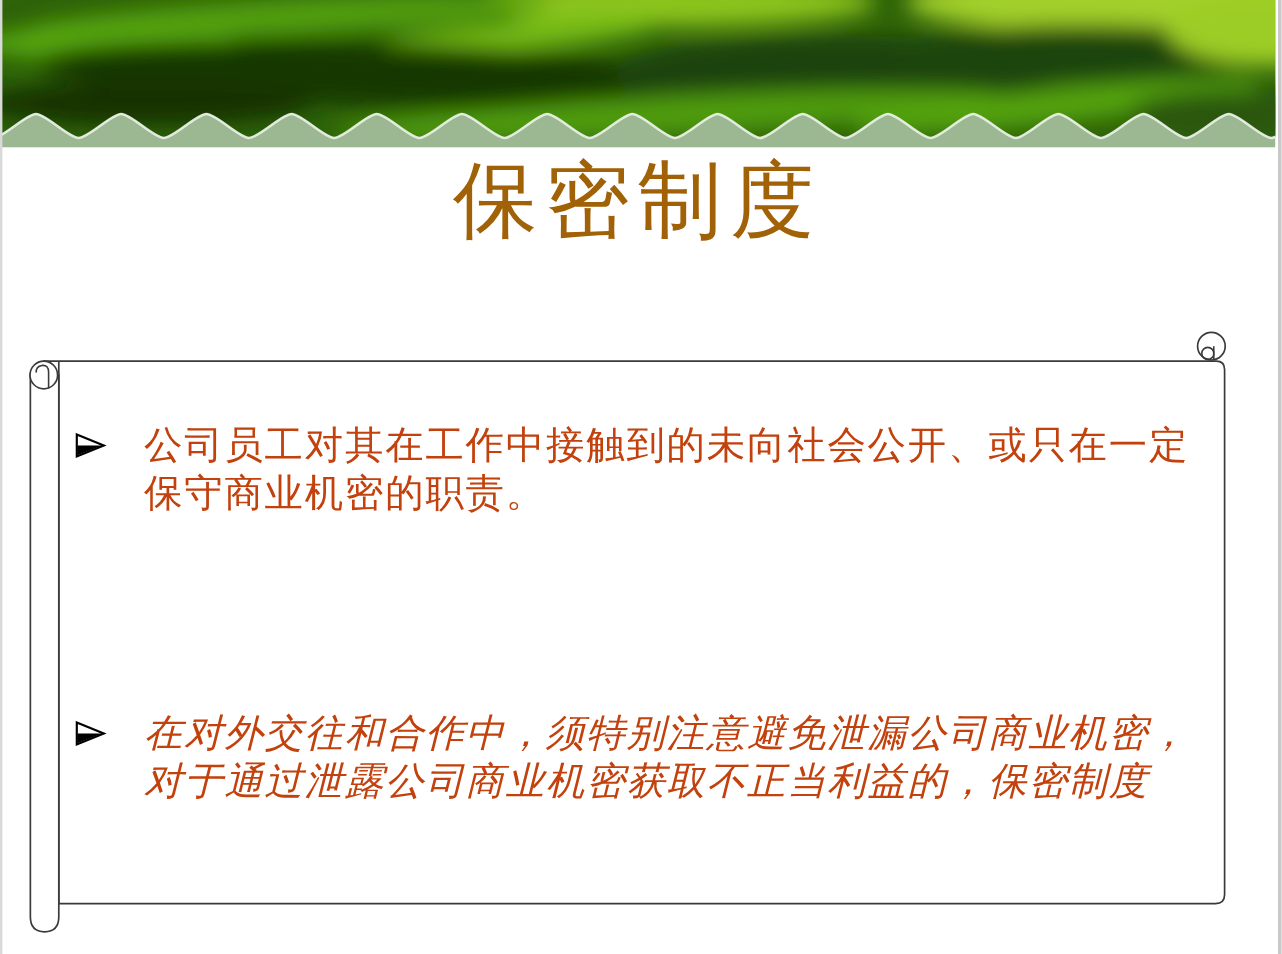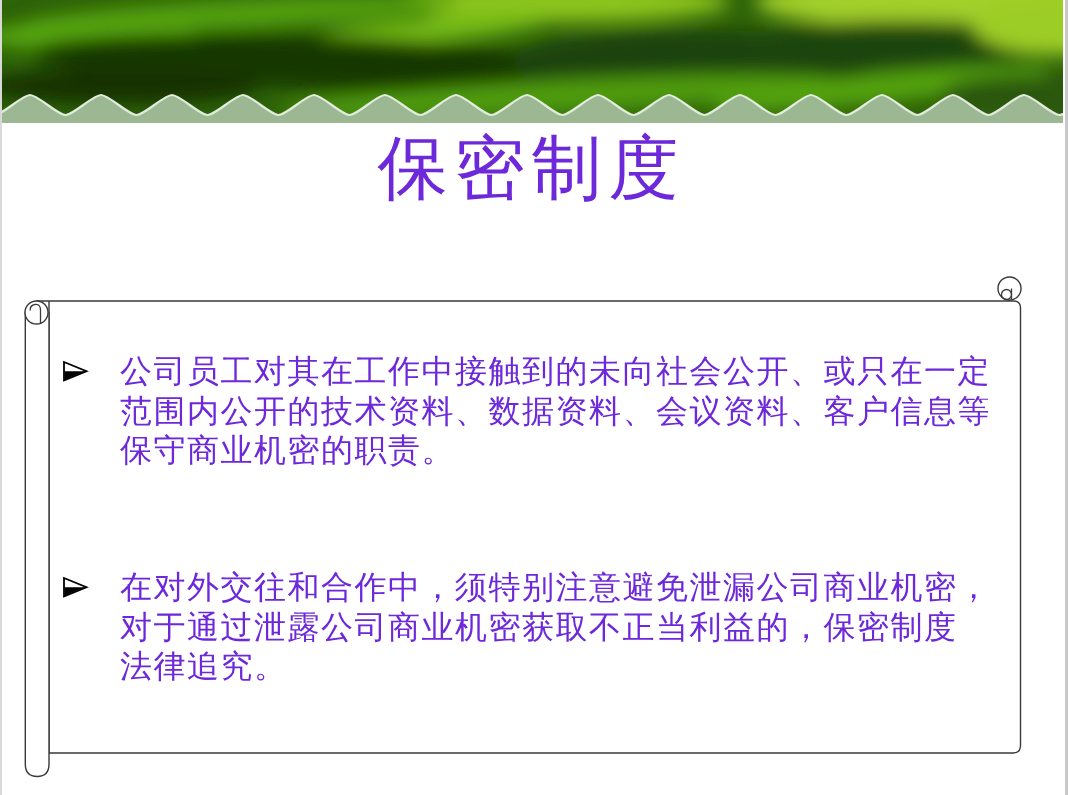--- a/index.html
+++ b/index.html
@@ -14,38 +14,38 @@
   .edge-right-gap{position:absolute;left:1063px;top:0;width:2px;height:795px;background:#ffffff;}
 
   .banner{position:absolute;left:0;top:0;width:1063px;height:123px;}
   .banner svg{display:block;}
 
   .page-title{
     position:absolute;left:0;top:126px;width:1063px;
     text-align:center;
     font-size:70px;line-height:86px;
     letter-spacing:7px;
-    color:#6d28d9;
+    color:#a16207;
     white-space:nowrap;
   }
 
   .scroll-shape{position:absolute;left:0;top:0;width:1068px;height:795px;}
 
   .bullet-item{
     position:absolute;left:62px;width:950px;
     display:flex;align-items:flex-start;
   }
   .bullet-item .marker{flex:0 0 58px;padding-top:8px;}
   .bullet-lines{flex:1;}
   .bullet-lines .bline{
     font-size:32px;line-height:39.6px;letter-spacing:1.5px;
-    color:#6d28d9;white-space:nowrap;
+    color:#c2410c;white-space:nowrap;
   }
   .b1{top:352px;}
-  .b2{top:568px;}
+  .b2{top:592px;font-style:italic;}
 </style>
 </head>
 <body>
 
 <div class="slide">
 
   <div class="banner">
     <svg width="1063" height="123" viewBox="0 0 1063 123">
       <defs>
         <clipPath id="waveClip">
@@ -99,36 +99,34 @@
 
   <div class="bullet-item b1">
     <span class="marker">
       <svg width="27" height="23" viewBox="0 0 27 23">
         <path d="M2,2 L24.5,11.2 L2,20.4 Z" fill="#ffffff" stroke="#000000" stroke-width="1.8" stroke-linejoin="miter"></path>
         <path d="M2.5,11.2 L23,11.2 L2.5,19.4 Z" fill="#000000"></path>
       </svg>
     </span>
     <div class="bullet-lines">
       <div class="bline">公司员工对其在工作中接触到的未向社会公开、或只在一定</div>
-      <div class="bline">范围内公开的技术资料、数据资料、会议资料、客户信息等</div>
       <div class="bline">保守商业机密的职责。</div>
     </div>
   </div>
 
   <div class="bullet-item b2">
     <span class="marker">
       <svg width="27" height="23" viewBox="0 0 27 23">
         <path d="M2,2 L24.5,11.2 L2,20.4 Z" fill="#ffffff" stroke="#000000" stroke-width="1.8" stroke-linejoin="miter"></path>
         <path d="M2.5,11.2 L23,11.2 L2.5,19.4 Z" fill="#000000"></path>
       </svg>
     </span>
     <div class="bullet-lines">
       <div class="bline">在对外交往和合作中，须特别注意避免泄漏公司商业机密，</div>
       <div class="bline">对于通过泄露公司商业机密获取不正当利益的，保密制度</div>
-      <div class="bline">法律追究。</div>
     </div>
   </div>
 
 </div>
 
 <div class="edge-right-gap"></div>
 <div class="edge-right"></div>
 <div class="edge-left"></div>
 
 </body></html>

